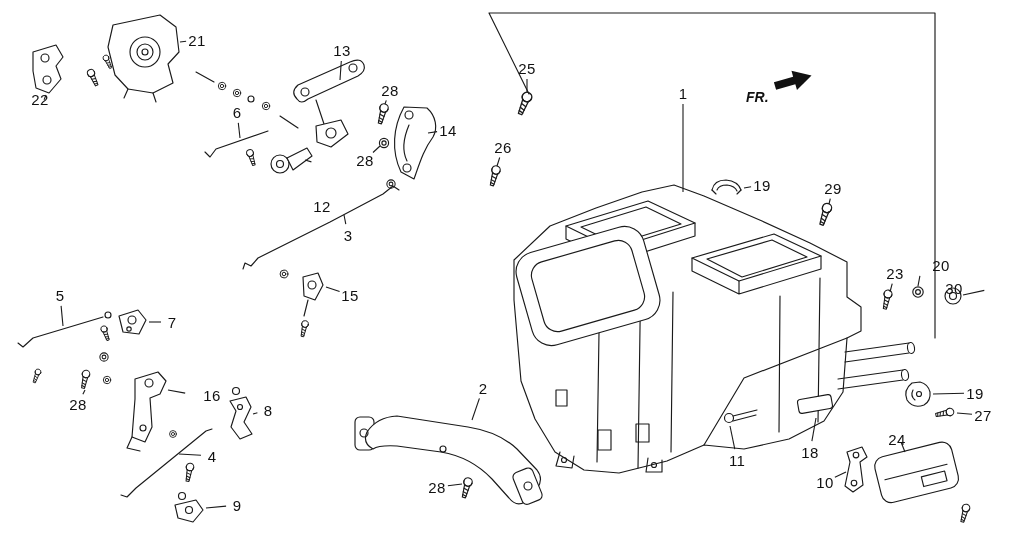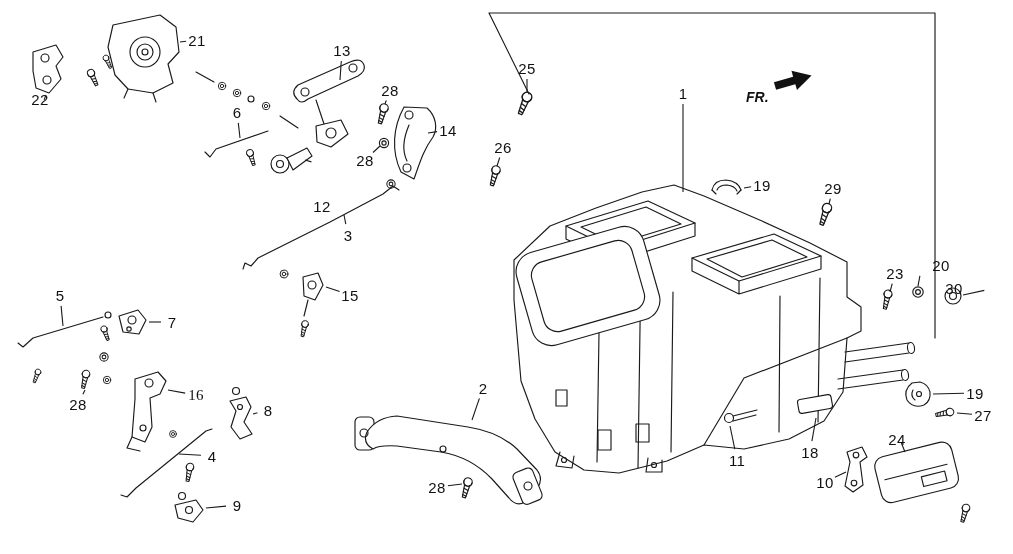--- a/index.html
+++ b/index.html
@@ -322,21 +322,21 @@
       <div class="callout" style="left: 683px; top: 93px;">1</div>
       <div class="callout" style="left: 762px; top: 185px;">19</div>
       <div class="callout" style="left: 833px; top: 188px;">29</div>
       <div class="callout" style="left: 348px; top: 235px;">3</div>
       <div class="callout" style="left: 895px; top: 273px;">23</div>
       <div class="callout" style="left: 893px; top: 265px; margin-left: 48px;">20</div>
       <div class="callout" style="left: 954px; top: 288px;">30</div>
       <div class="callout" style="left: 350px; top: 295px;">15</div>
       <div class="callout" style="left: 60px; top: 295px;">5</div>
       <div class="callout" style="left: 172px; top: 322px;">7</div>
-      <div class="callout" style="left: 196px; top: 395px; font-family: Liberation Serif, serif;">16</div>
+      <div class="callout" style="left: 212px; top: 395px;">16</div>
       <div class="callout" style="left: 78px; top: 404px;">28</div>
       <div class="callout" style="left: 268px; top: 410px;">8</div>
       <div class="callout" style="left: 483px; top: 388px;">2</div>
       <div class="callout" style="left: 212px; top: 456px;">4</div>
       <div class="callout" style="left: 975px; top: 393px;">19</div>
       <div class="callout" style="left: 983px; top: 415px;">27</div>
       <div class="callout" style="left: 897px; top: 432px; margin-top: 7px;">24</div>
       <div class="callout" style="left: 737px; top: 460px;">11</div>
       <div class="callout" style="left: 810px; top: 452px;">18</div>
       <div class="callout" style="left: 825px; top: 482px;">10</div>

